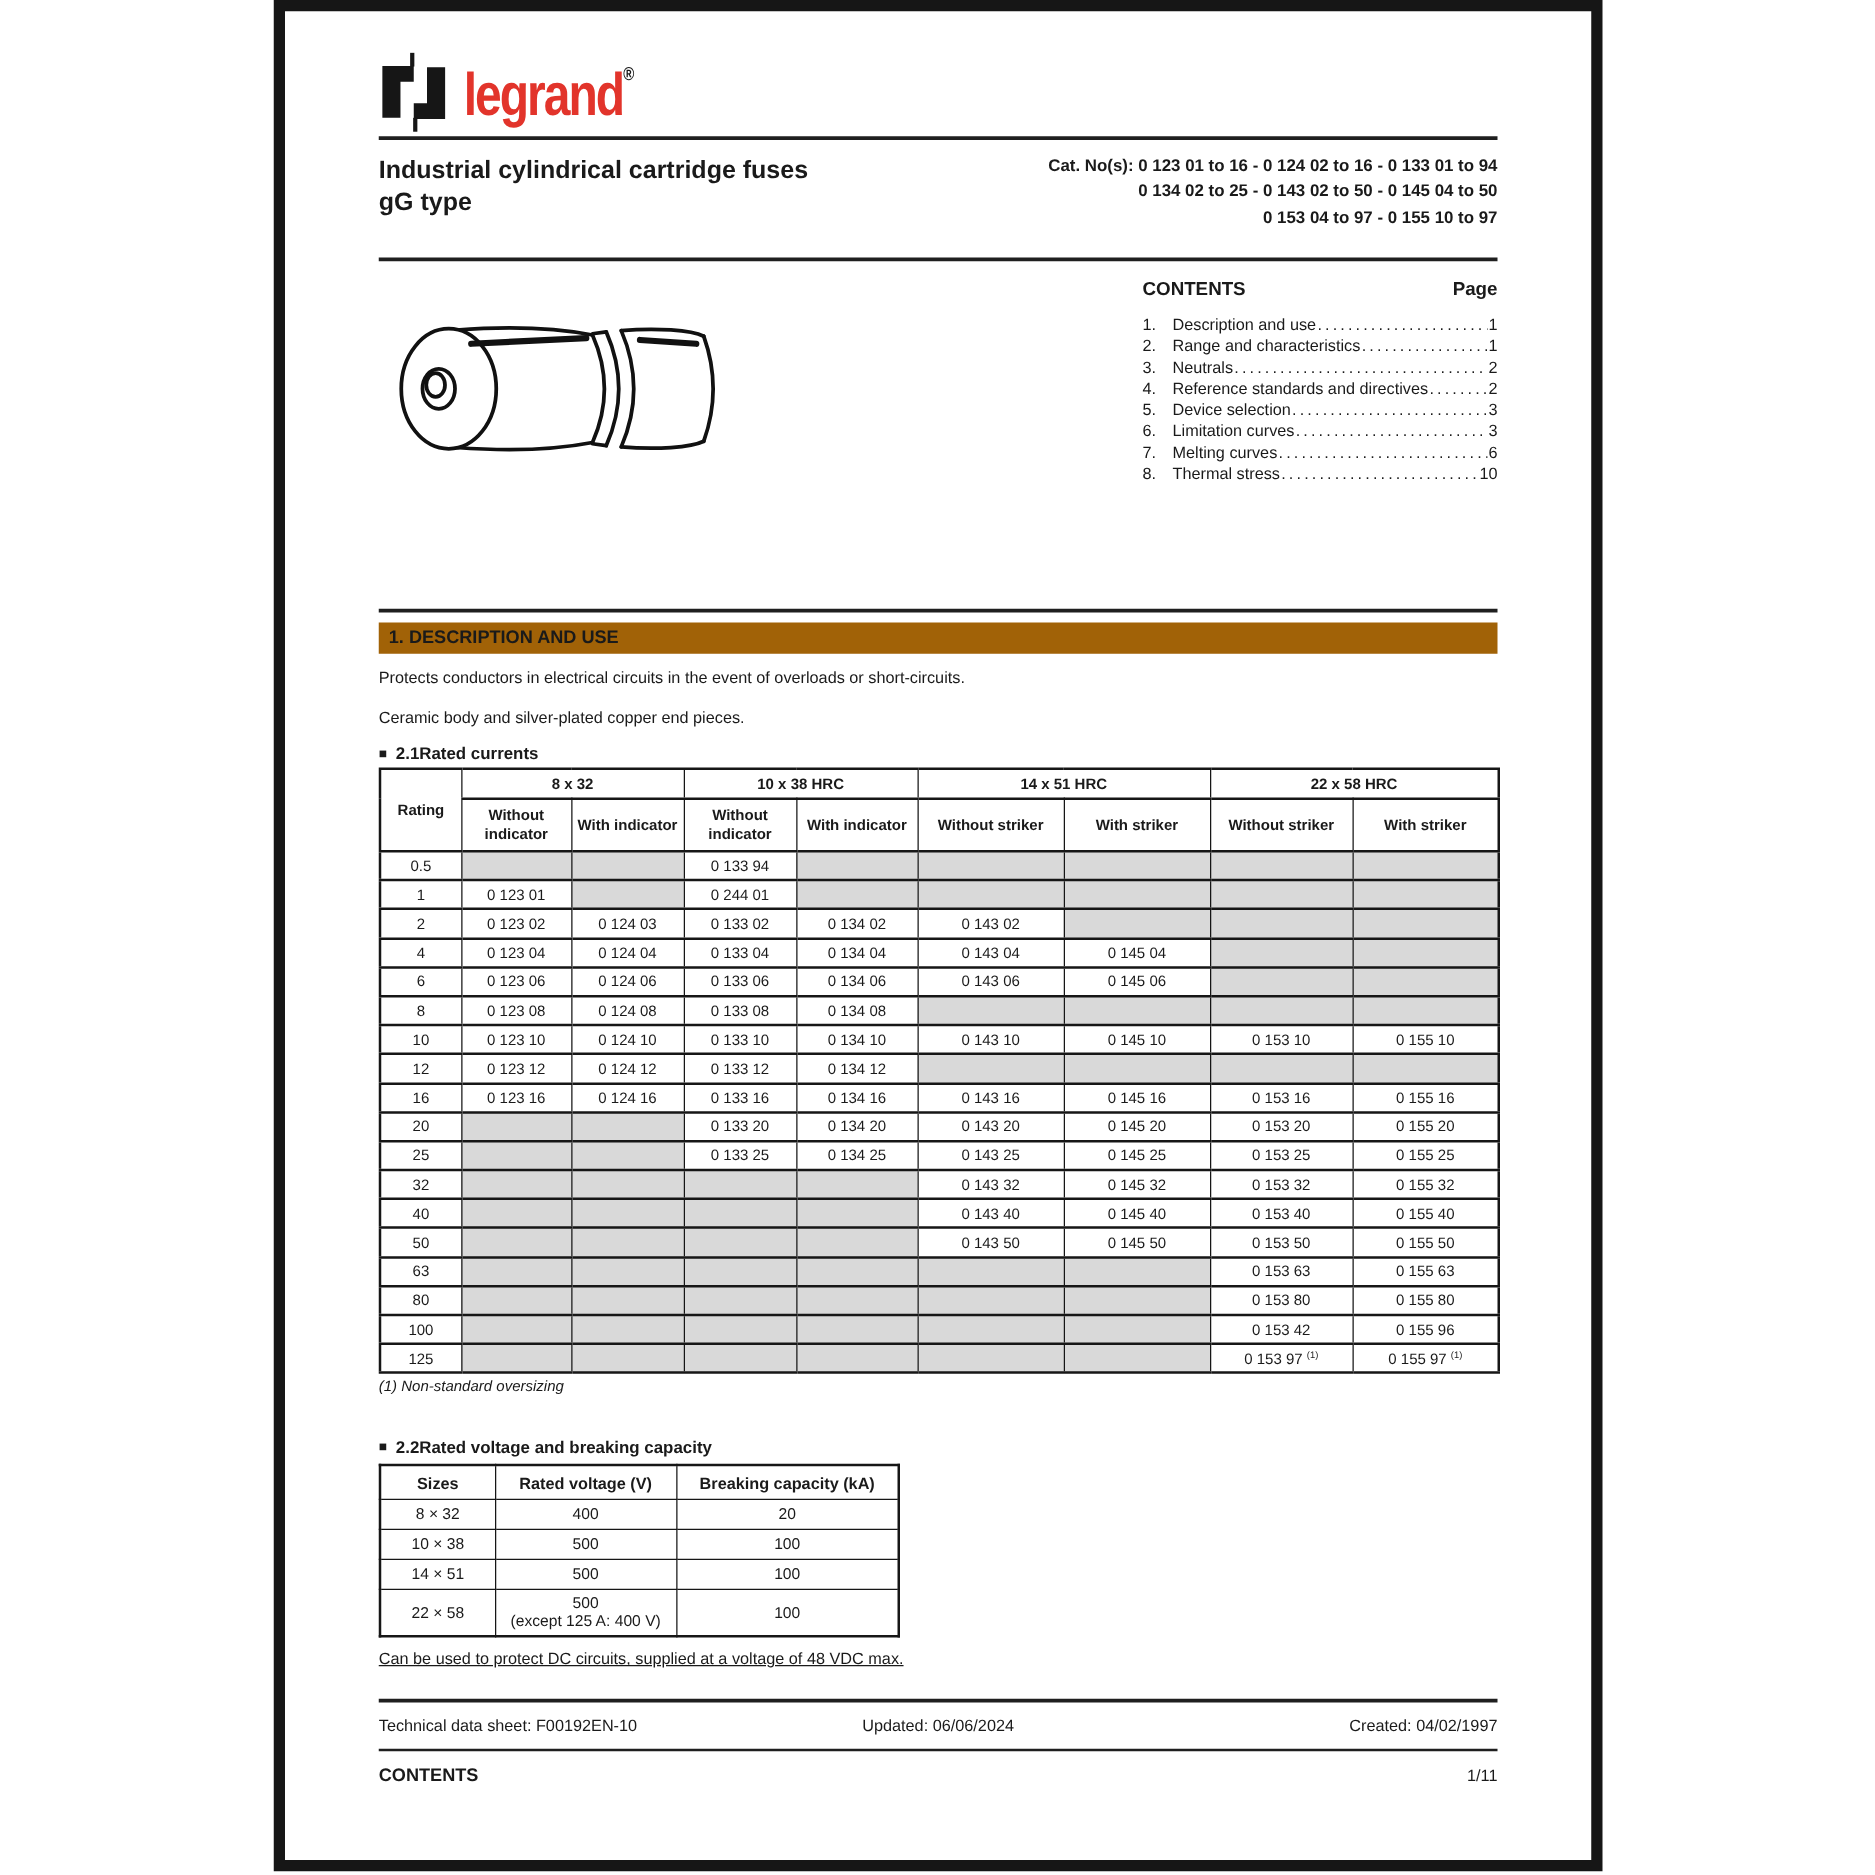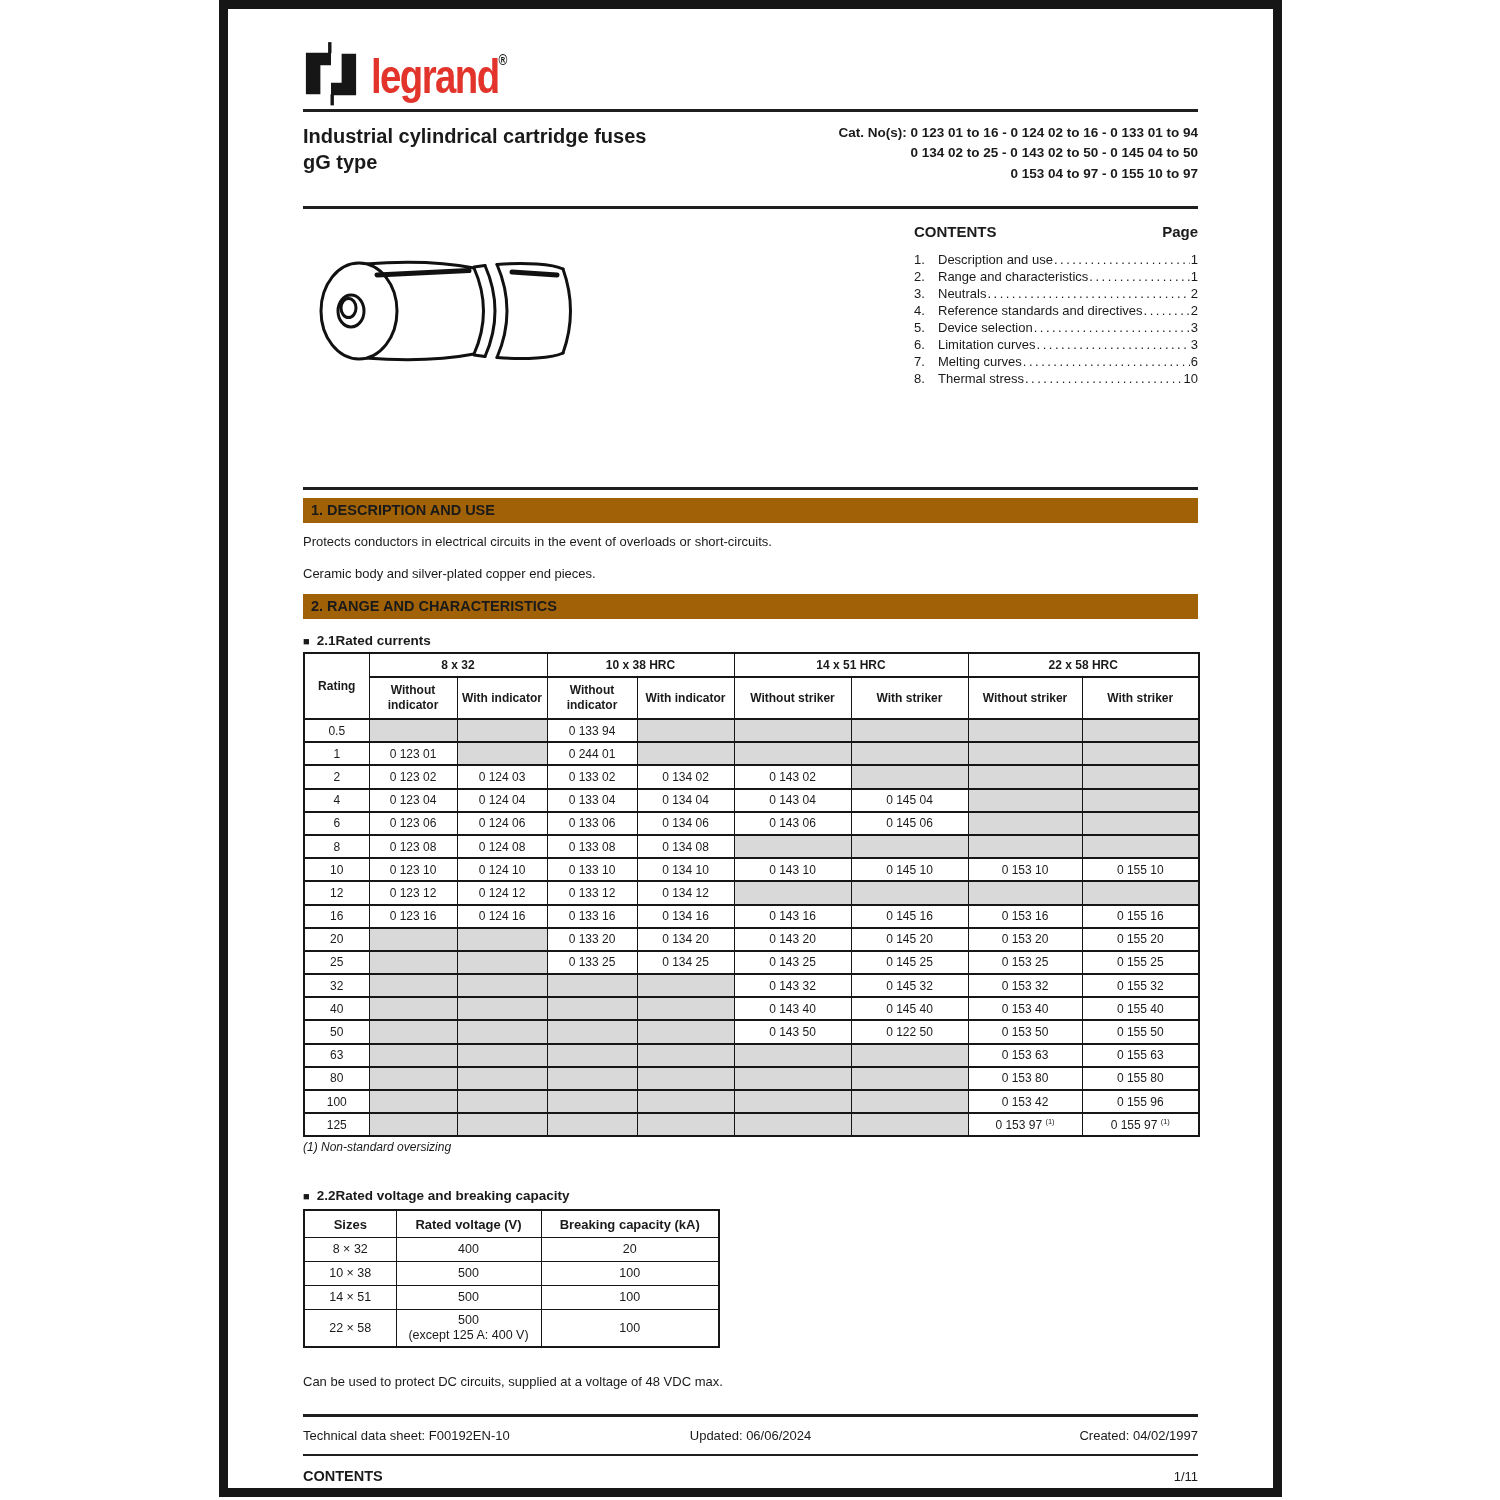--- a/index.html
+++ b/index.html
@@ -66,21 +66,21 @@
 
   
   table.t2 { border-collapse:collapse; table-layout:fixed; width:415px; margin-top:6px; border:2px solid #161616; }
   .t2 th, .t2 td {
     border:1.5px solid #161616; text-align:center; vertical-align:middle; padding:0;
   }
   .t2 th { height:26px; font-size:13px; font-weight:bold; }
   .t2 td { height:23px; font-size:12.5px; line-height:1.25; }
   .t2 tr.tall td { height:36px; }
 
-  .dc-note { font-size:13px; margin-top:26px; }
+  .dc-note { font-size:13px; margin-top:9px;text-decoration:underline; }
 
   
   .footer-rule1 { margin-top:25px; }
   .footer-row { display:flex; font-size:13px; margin-top:11px; margin-bottom:11px; }
   .footer-row .fl { flex:1; text-align:left; }
   .footer-row .fc { flex:1; text-align:center; }
   .footer-row .fr { flex:1; text-align:right; }
   .contents-foot { display:flex; justify-content:space-between; align-items:baseline; margin-top:12px; }
   .contents-foot .label { font-weight:bold; font-size:14.5px; }
   .contents-foot .pagenum { font-size:13px; }
@@ -197,21 +197,20 @@
           </div>
       </div>
     </div>
 
     <div class="rule"></div>
 
     <div class="banner">1. DESCRIPTION AND USE</div>
     <p class="body-text p1">Protects conductors in electrical circuits in the event of overloads or short-circuits.</p>
     <p class="body-text p2">Ceramic body and silver-plated copper end pieces.</p>
 
-    <div class="banner banner-2">2. RANGE AND CHARACTERISTICS</div>
 
     <div class="subhead">
       <span class="bullet">■</span>
       <span class="num">2.1</span>
       <span>Rated currents</span>
     </div>
 
     <table class="t1" id="rated-currents-table">
       <colgroup>
         <col style="width:65px">
@@ -387,21 +386,21 @@
             <td>0 153 40</td>
             <td>0 155 40</td>
           </tr>
           <tr>
             <td>50</td>
             <td class="g"></td>
             <td class="g"></td>
             <td class="g"></td>
             <td class="g"></td>
             <td>0 143 50</td>
-            <td>0 122 50</td>
+            <td>0 145 50</td>
             <td>0 153 50</td>
             <td>0 155 50</td>
           </tr>
           <tr>
             <td>63</td>
             <td class="g"></td>
             <td class="g"></td>
             <td class="g"></td>
             <td class="g"></td>
             <td class="g"></td>

